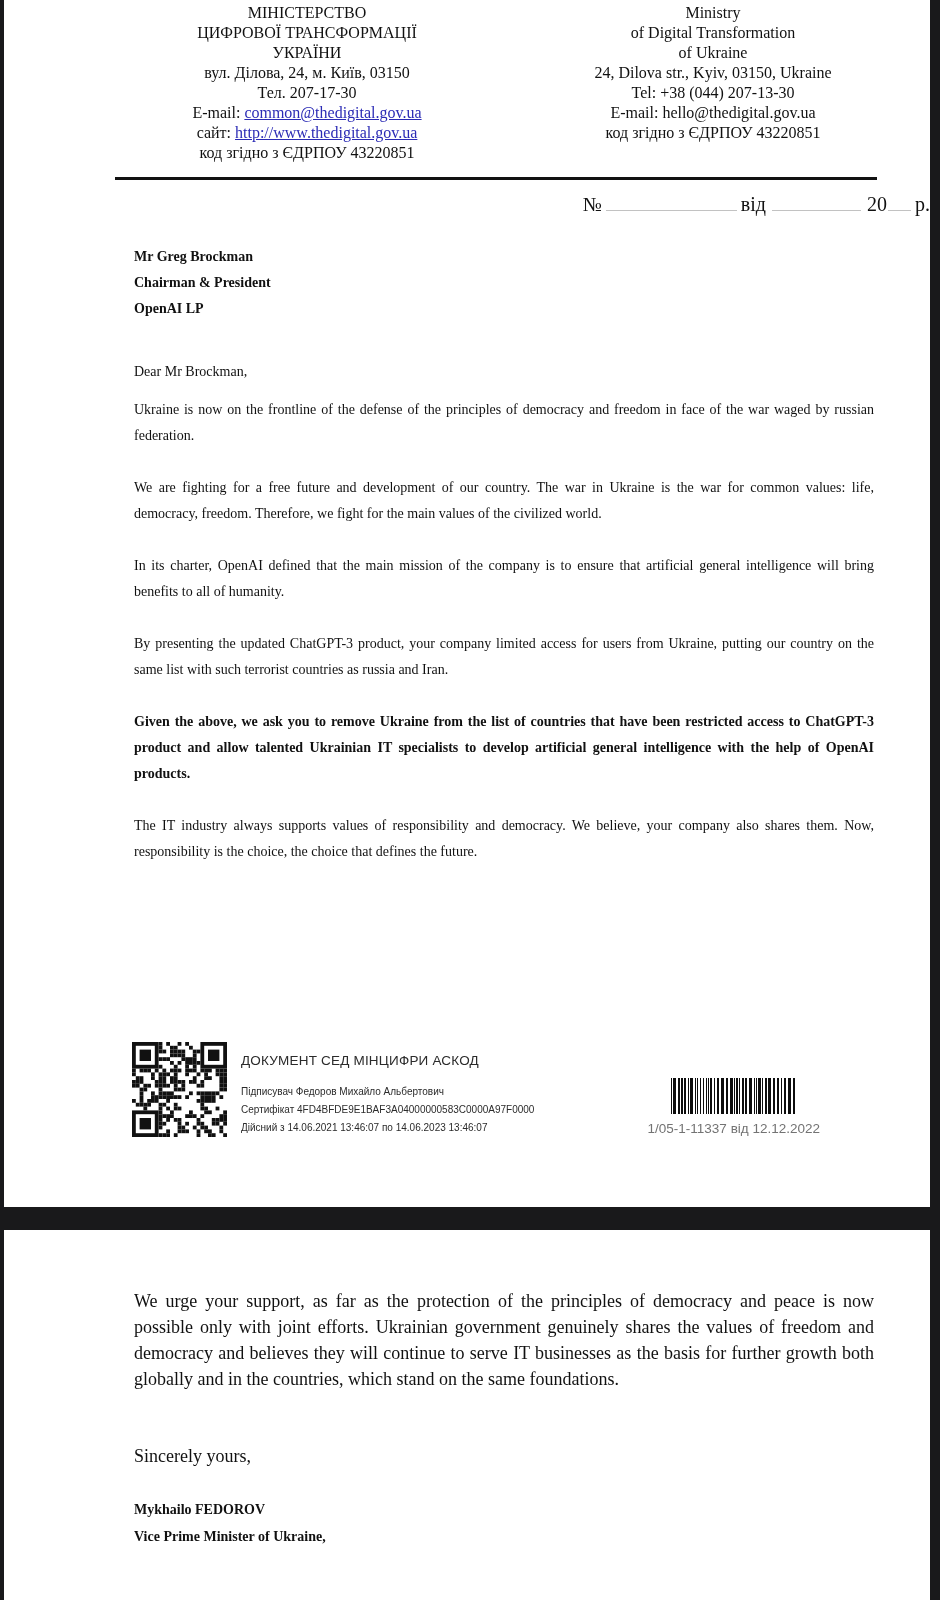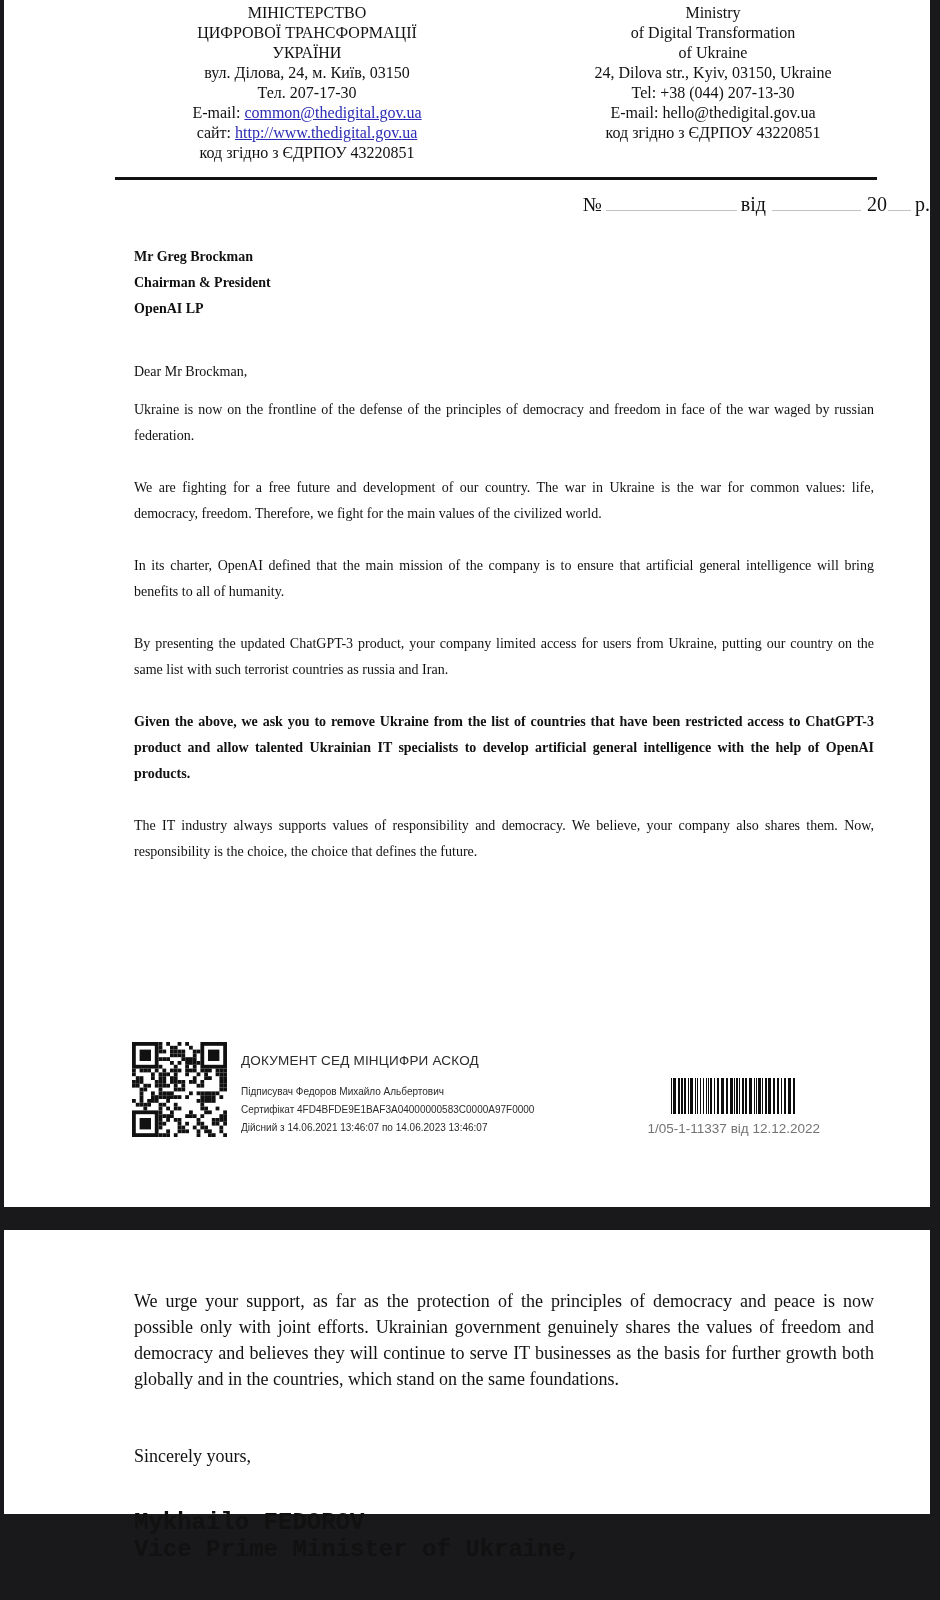--- a/index.html
+++ b/index.html
@@ -7,21 +7,21 @@
     --backdrop:#19191b;
     --ink:#111111;
   }
   *{box-sizing:border-box;}
   html,body{margin:0;padding:0;width:940px;height:1600px;overflow:hidden;}
   body{background:var(--backdrop);font-family:"Liberation Serif",serif;color:var(--ink);}
   .stage{padding:0 4px;}
   .page{background:#ffffff;width:926px;position:relative;}
   .page1{height:1207px;}
   .page-gap{height:23px;}
-  .page2{height:284px;}
+  .page2{height:370px;}
 
   
   .letterhead{display:flex;padding:3px 0 0 120px;font-size:16px;line-height:20px;}
   .lh-col{text-align:center;}
   .lh-left{width:366px;}
   .lh-right{width:330px;margin-left:58px;}
   .lh-col div{white-space:nowrap;}
   a.doc-link{color:var(--link);text-decoration:underline;}
 
   .rule{height:3px;background:#121212;margin:14px 0 0 111px;width:762px;}
@@ -47,21 +47,21 @@
   .stamp-text{margin-left:14px;padding-top:10px;}
   .stamp-title{font-size:13.5px;line-height:16px;margin-bottom:14px;letter-spacing:.2px;}
   .stamp-line{font-size:10px;line-height:18px;}
   .barcode-group{margin-left:auto;margin-right:62px;padding-top:38px;text-align:center;}
   .barcode-label{font-size:13.5px;line-height:16px;margin-top:3px;color:#737373;white-space:nowrap;}
 
   
   .page2-inner{padding:58px 56px 0 130px;font-size:18px;line-height:26px;}
   .page2-inner p{margin:0;text-align:justify;}
   .closing{margin-top:51px !important;text-align:left !important;}
-  .sig{margin-top:40px;font-weight:bold;font-size:24px;line-height:27px;font-family:Liberation Mono, monospace;}
+  .sig{margin-top:27px;font-weight:bold;font-size:14px;line-height:27px;}
 </style>
 </head>
 <body>
 
 <div class="stage">
 
   <div class="page page1">
 
     <div class="letterhead">
       <div class="lh-col lh-left">

